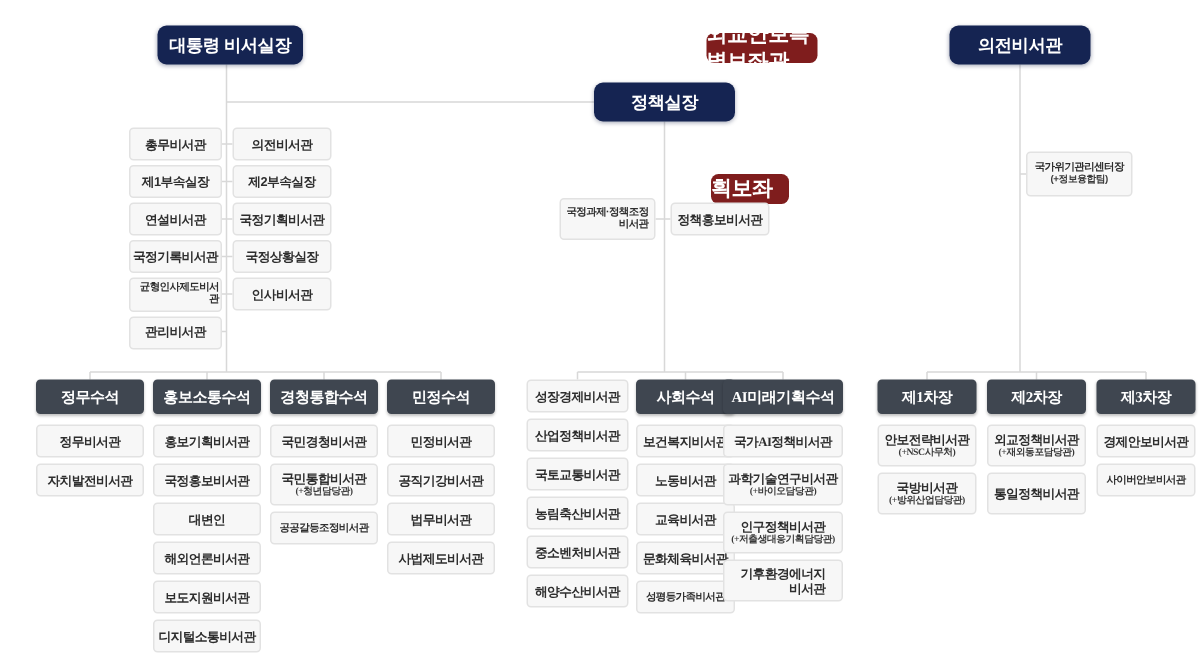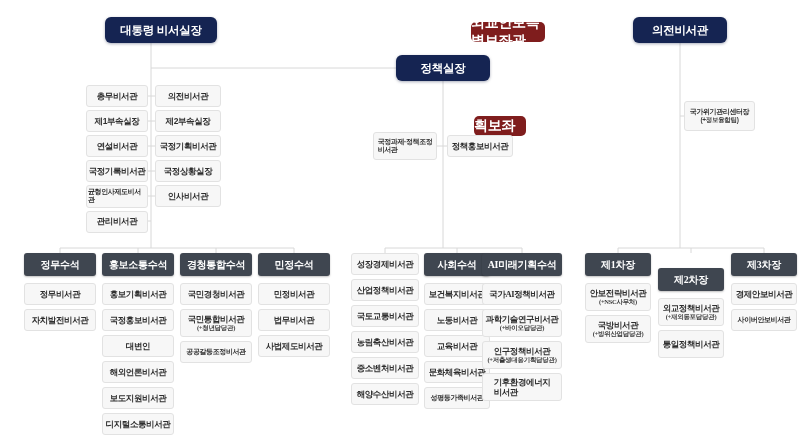--- a/index.html
+++ b/index.html
@@ -25,21 +25,21 @@
   .head{
     background:#3f4650;color:#ffffff;height:23px;border-radius:3px;
     display:flex;align-items:center;justify-content:center;
     font-size:10px;font-weight:700;letter-spacing:-0.3px;margin-bottom:3px;
     box-shadow:0 1px 2px rgba(0,0,0,.25);box-sizing:border-box;flex:0 0 auto;
   }
   .item{
     background:#f7f7f7;border:1px solid #e2e2e2;border-radius:3px;
     min-height:22px;box-sizing:border-box;padding:2px 1px;
     display:flex;flex-direction:column;align-items:center;justify-content:center;
-    font-size:8.5px;font-weight:700;color:#2e2e2e;text-align:left;
+    font-size:8.5px;font-weight:700;color:#2e2e2e;text-align:right;
     white-space:pre-line;line-height:1.18;letter-spacing:-0.4px;flex:0 0 auto;z-index:2;
   }
   .item.tall{min-height:28px;}
   .item .sub{font-size:6.5px;font-weight:600;color:#3a3a3a;letter-spacing:-0.3px;white-space:nowrap;}
   .item .lbl{display:block;}
   .xs{font-size:7px;}
 </style>
 </head>
 <body>
 
@@ -48,21 +48,21 @@
   <svg class="wires" width="800" height="443" viewBox="0 0 800 443">
     <path d="M151 43 V248 M151 68 H396 M443 81 V248 M680 43 V248
          M148 96 H155 M148 121 H155 M148 146 H155 M148 171 H155 M148 196 H155 M148 221 H151
          M437 146 H447 M680 116 H684
          M60 248 H294 M385 248 H522 M618 248 H764
          M60 248 V253 M138 248 V253 M216 248 V253 M294 248 V253
          M385 248 V253 M457 248 V253 M522 248 V253
          M618 248 V253 M691 248 V253 M764 248 V253" stroke="#d8d8d8" stroke-width="1" fill="none"></path>
   </svg>
 
-  <div class="navy abs" style="left:105px;top:17px;width:112px;height:26px">대통령 비서실장</div>
+  <div class="navy abs" style="left:105px;top:17px;width:97px;height:26px">대통령 비서실장</div>
   <div class="navy abs" style="left:396px;top:55px;width:94px;height:26px">정책실장</div>
   <div class="navy abs" style="left:633px;top:17px;width:94px;height:26px">의전비서관</div>
 
   <div class="adv abs" style="left:471px;top:22px;width:74px;height:20px">외교안보특별보좌관</div>
   <div class="adv abs" style="left:474px;top:116px;width:52px;height:20px">재정기획보좌관</div>
 
   <div class="col" style="left:86px;top:85px;width:62px">
     <div class="item">총무비서관</div>
     <div class="item">제1부속실장</div>
     <div class="item">연설비서관</div>
@@ -109,20 +109,21 @@
     <div class="item tall">
       <span class="lbl">국민통합비서관</span>
       <span class="sub">(+청년담당관)</span>
     </div>
     <div class="item xs">공공갈등조정비서관</div>
   </div>
 
   <div class="col wide-gap" style="left:258px;top:253px;width:72px">
     <div class="head">민정수석</div>
     <div class="item">민정비서관</div>
+    <div class="item">공직기강비서관</div>
     <div class="item">법무비서관</div>
     <div class="item">사법제도비서관</div>
   </div>
 
   <div class="col wide-gap" style="left:351px;top:253px;width:68px">
     <div class="item">성장경제비서관</div>
     <div class="item">산업정책비서관</div>
     <div class="item">국토교통비서관</div>
     <div class="item">농림축산비서관</div>
     <div class="item">중소벤처비서관</div>
@@ -158,21 +159,21 @@
     <div class="item tall">
       <span class="lbl">안보전략비서관</span>
       <span class="sub">(+NSC사무처)</span>
     </div>
     <div class="item tall">
       <span class="lbl">국방비서관</span>
       <span class="sub">(+방위산업담당관)</span>
     </div>
   </div>
 
-  <div class="col wide-gap" style="left:658px;top:268px;width:66px">
+  <div class="col wide-gap" style="left:658px;top:253px;width:66px">
     <div class="head">제2차장</div>
     <div class="item tall">
       <span class="lbl">외교정책비서관</span>
       <span class="sub">(+재외동포담당관)</span>
     </div>
     <div class="item tall">통일정책비서관</div>
   </div>
 
   <div class="col wide-gap" style="left:731px;top:253px;width:66px">
     <div class="head">제3차장</div>

